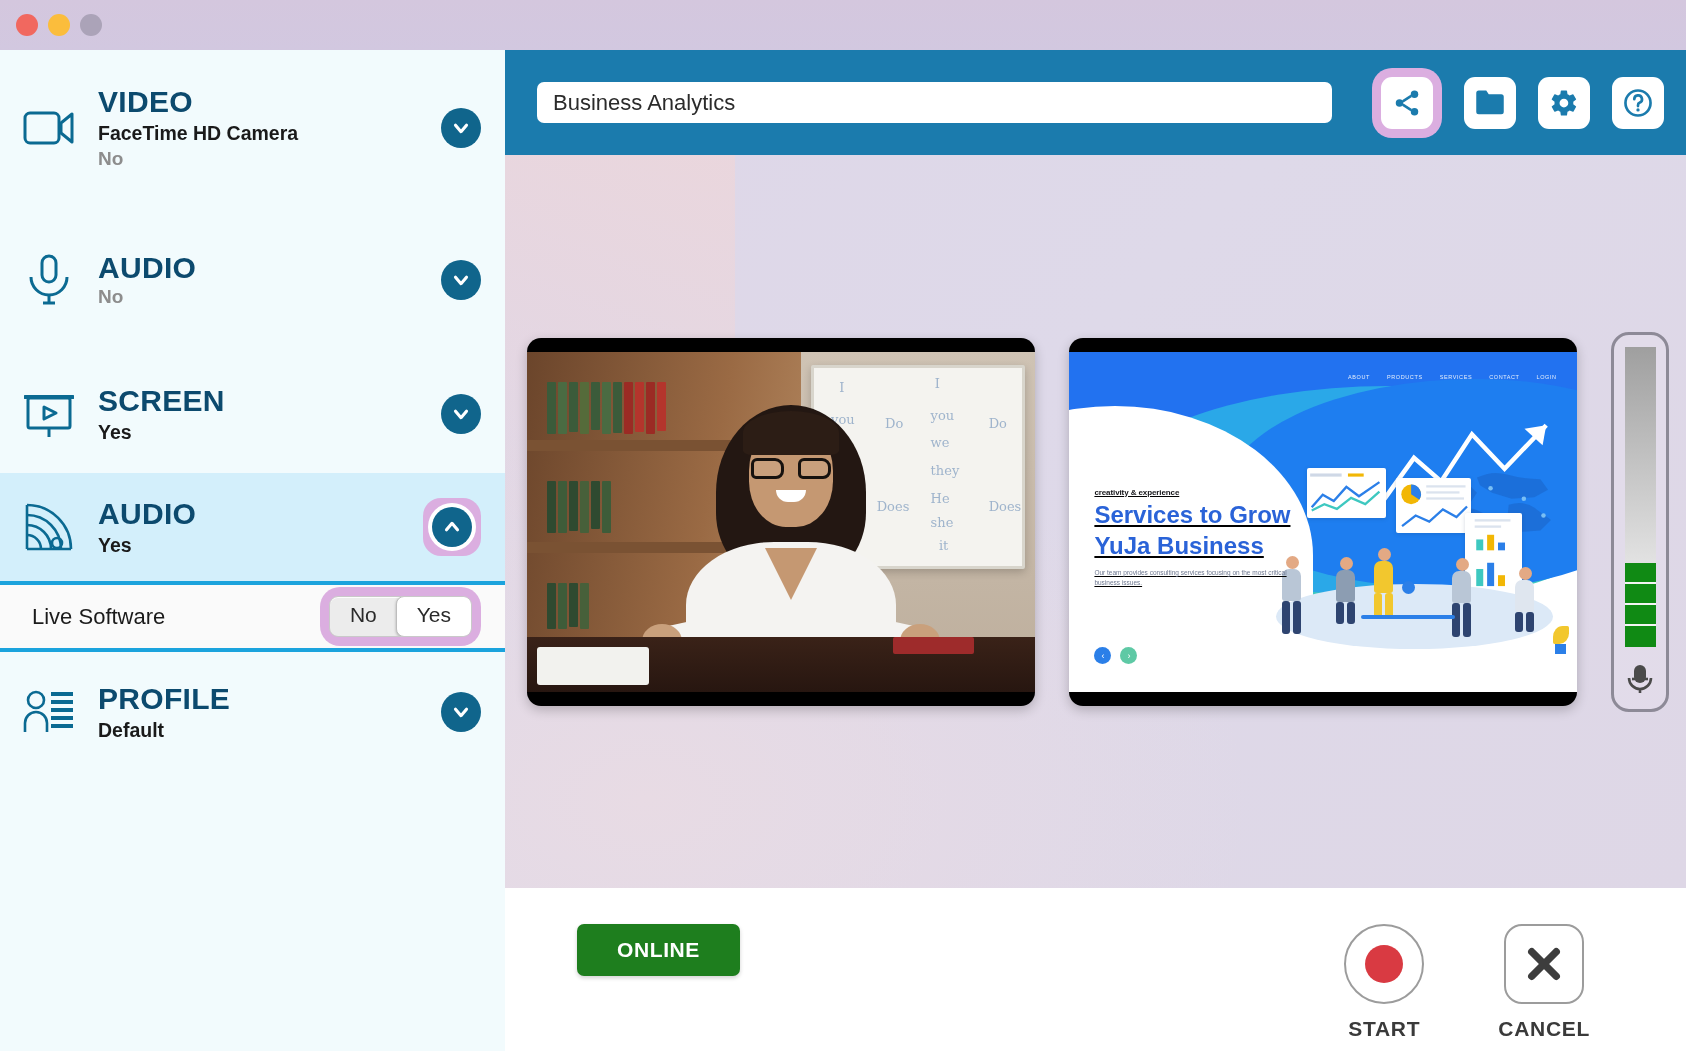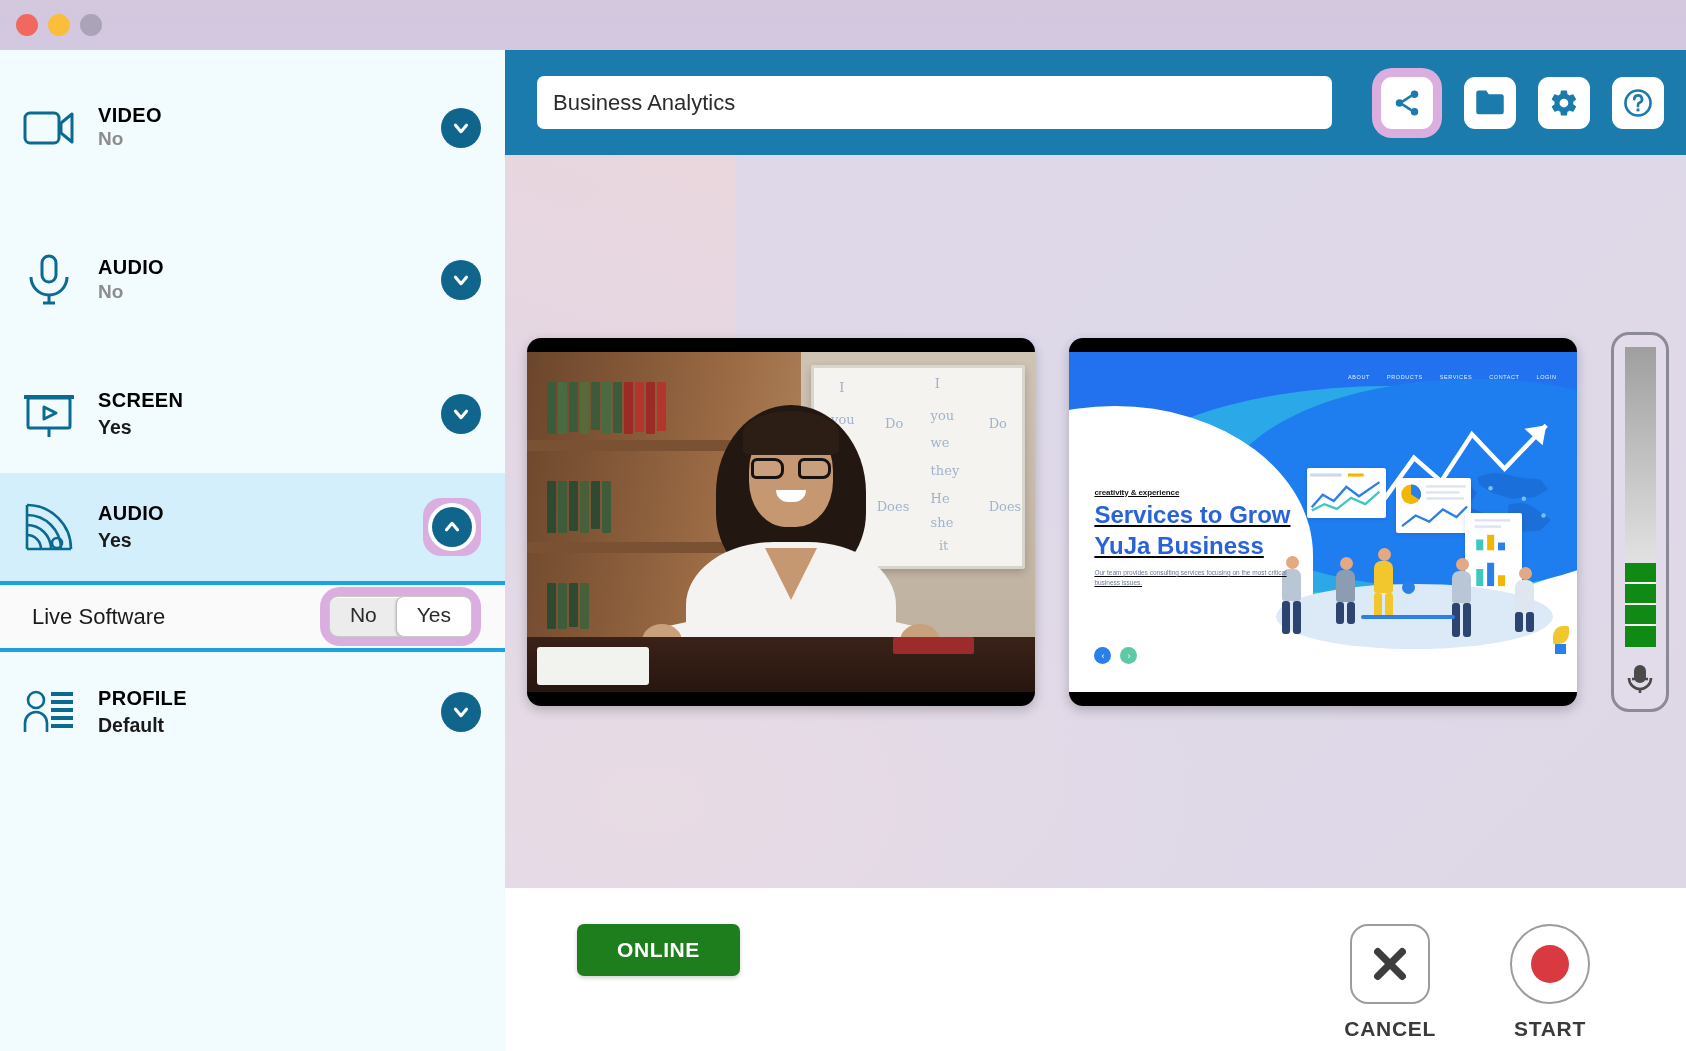--- a/index.html
+++ b/index.html
@@ -56,21 +56,21 @@
   .srow.live    { min-height: 108px; background: #d3effb; }
   .srow.profile { min-height: 120px; }
   .srow .ico {
     width: 62px; flex: 0 0 62px;
     display: flex; align-items: center; justify-content: center;
     color: #0b6a92;
     margin-right: 18px; margin-left: 8px;
   }
   .srow .texts { flex: 1 1 auto; }
   .srow .cat {
-    font-size: 20px; font-weight: bold; color: #000000;
+    font-size: 30px; font-weight: bold; color: #0c4a6e;
     letter-spacing: .3px; line-height: 1.12;
   }
   .srow .val {
     font-size: 19.5px; font-weight: bold; color: #1a1a1a;
     margin-top: 4px; line-height: 1.2;
   }
   .srow .sub {
     font-size: 19px; font-weight: bold; color: #8d8d8d;
     margin-top: 2px; line-height: 1.2;
   }
@@ -120,21 +120,21 @@
     border: 1px solid #bdbdbd; margin: -1px;
   }
 
   
   .main { flex: 1 1 auto; display: flex; flex-direction: column; min-width: 0; }
   .toolbar {
     background: #1b7bad; height: 105px; flex: 0 0 105px;
     display: flex; align-items: center; padding: 0 22px 0 32px; gap: 0;
   }
   .title-input {
-    flex: 1 1 auto; height: 53px;
+    flex: 1 1 auto; height: 41px;
     background: #fff; border-radius: 7px; border: none;
     font-size: 22px; color: #2b2b2b;
     padding: 0 16px; font-family: "Liberation Sans", sans-serif;
     margin-right: 26px;
   }
   .tbtn {
     width: 52px; height: 52px; flex: 0 0 52px;
     background: #fff; border-radius: 11px;
     display: flex; align-items: center; justify-content: center;
     color: #1b7bad; margin-left: 22px;
@@ -314,20 +314,21 @@
 
       <div class="srow video">
         <div class="ico">
           <svg width="52" height="38" viewBox="0 0 52 38" fill="none" stroke="#0b6a92" stroke-width="3">
             <rect x="2" y="4" width="34" height="30" rx="5"></rect>
             <path d="M38 14 L49 5 L49 33 L38 24 Z" stroke-linejoin="round"></path>
           </svg>
         </div>
         <div class="texts">
           <div class="cat">VIDEO</div>
+          <div class="val">FaceTime HD Camera</div>
           <div class="sub">No</div>
         </div>
         <div class="chev-wrap">
           <div class="chev">
             <svg width="22" height="22" viewBox="0 0 24 24" fill="none" stroke="#fff" stroke-width="3.4" stroke-linecap="round" stroke-linejoin="round">
                 <polyline points="6 9 12 16 18 9"></polyline>
               </svg>
           </div>
         </div>
       </div>
@@ -690,32 +691,32 @@
               <line x1="6" y1="16" x2="22" y2="16"></line>
             </svg>
           </div>
         </div>
       </div>
 
       <div class="footer">
         <button class="online-btn">ONLINE</button>
         <div class="actions">
           <div class="action">
+            <div class="start-circle">
+              <div class="rec-dot"></div>
+            </div>
+            <div class="action-label">START</div>
+          </div>
+          <div class="action">
             <div class="cancel-box">
               <svg width="42" height="42" viewBox="0 0 24 24" fill="none" stroke="#3d3d3d" stroke-width="4.2" stroke-linecap="round">
                 <line x1="5" y1="5" x2="19" y2="19"></line>
                   <line x1="19" y1="5" x2="5" y2="19"></line>
               </svg>
             </div>
             <div class="action-label">CANCEL</div>
           </div>
-          <div class="action">
-            <div class="start-circle">
-              <div class="rec-dot"></div>
-            </div>
-            <div class="action-label">START</div>
-          </div>
         </div>
       </div>
 
     </div>
   </div>
 </div>
 
 </body></html>

